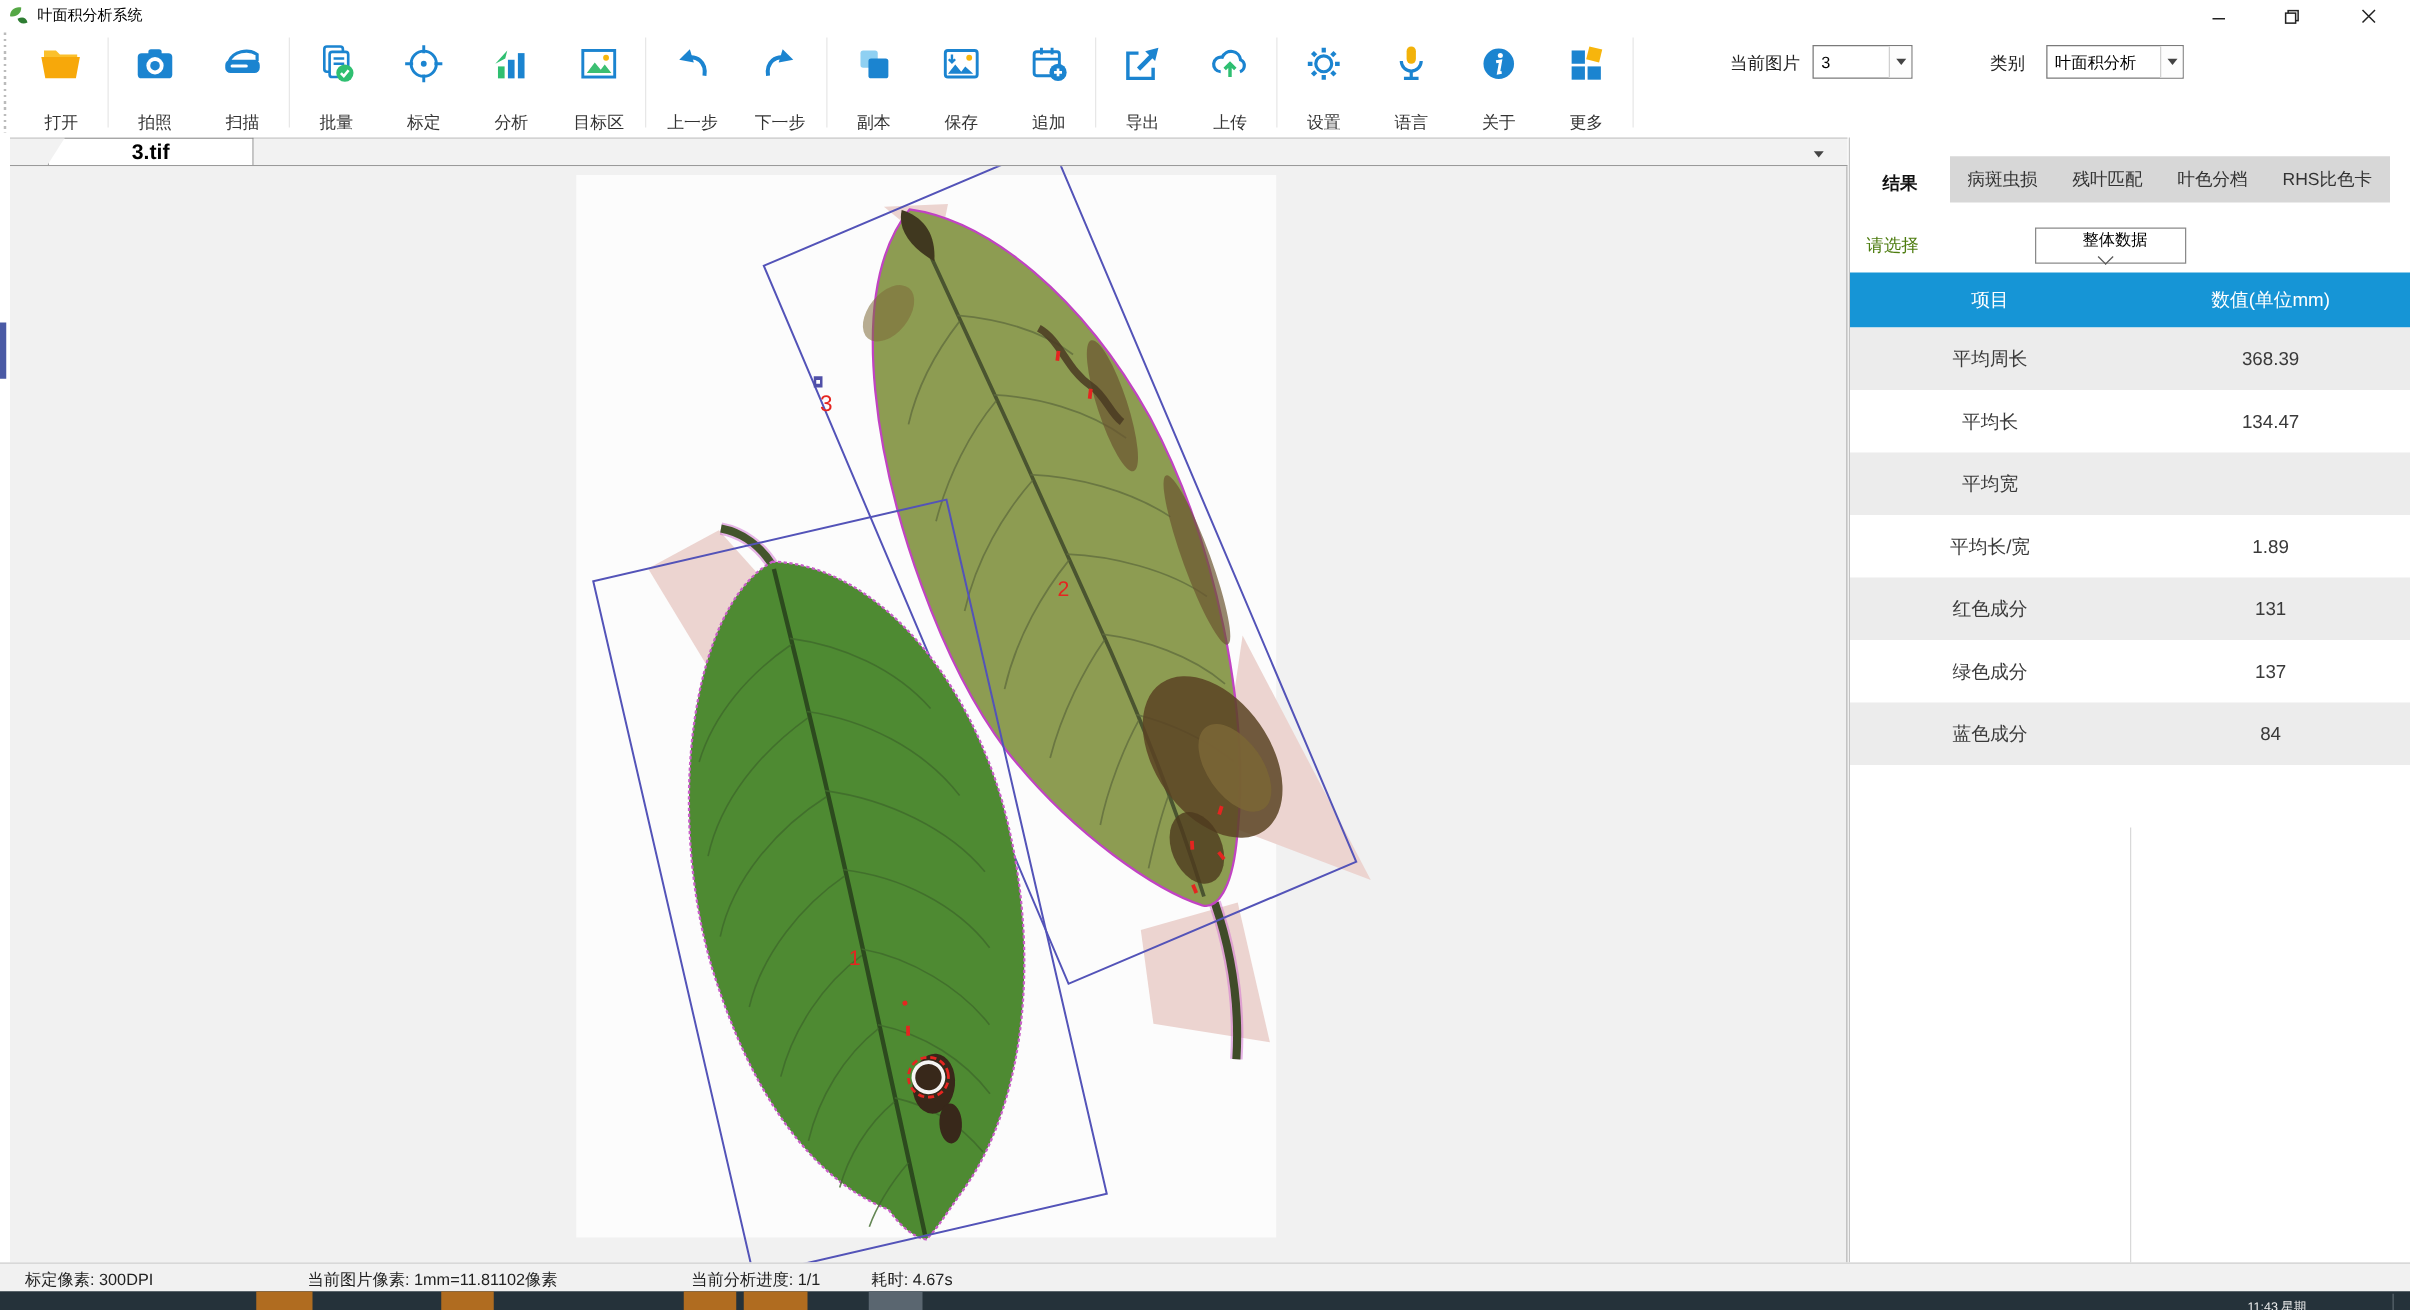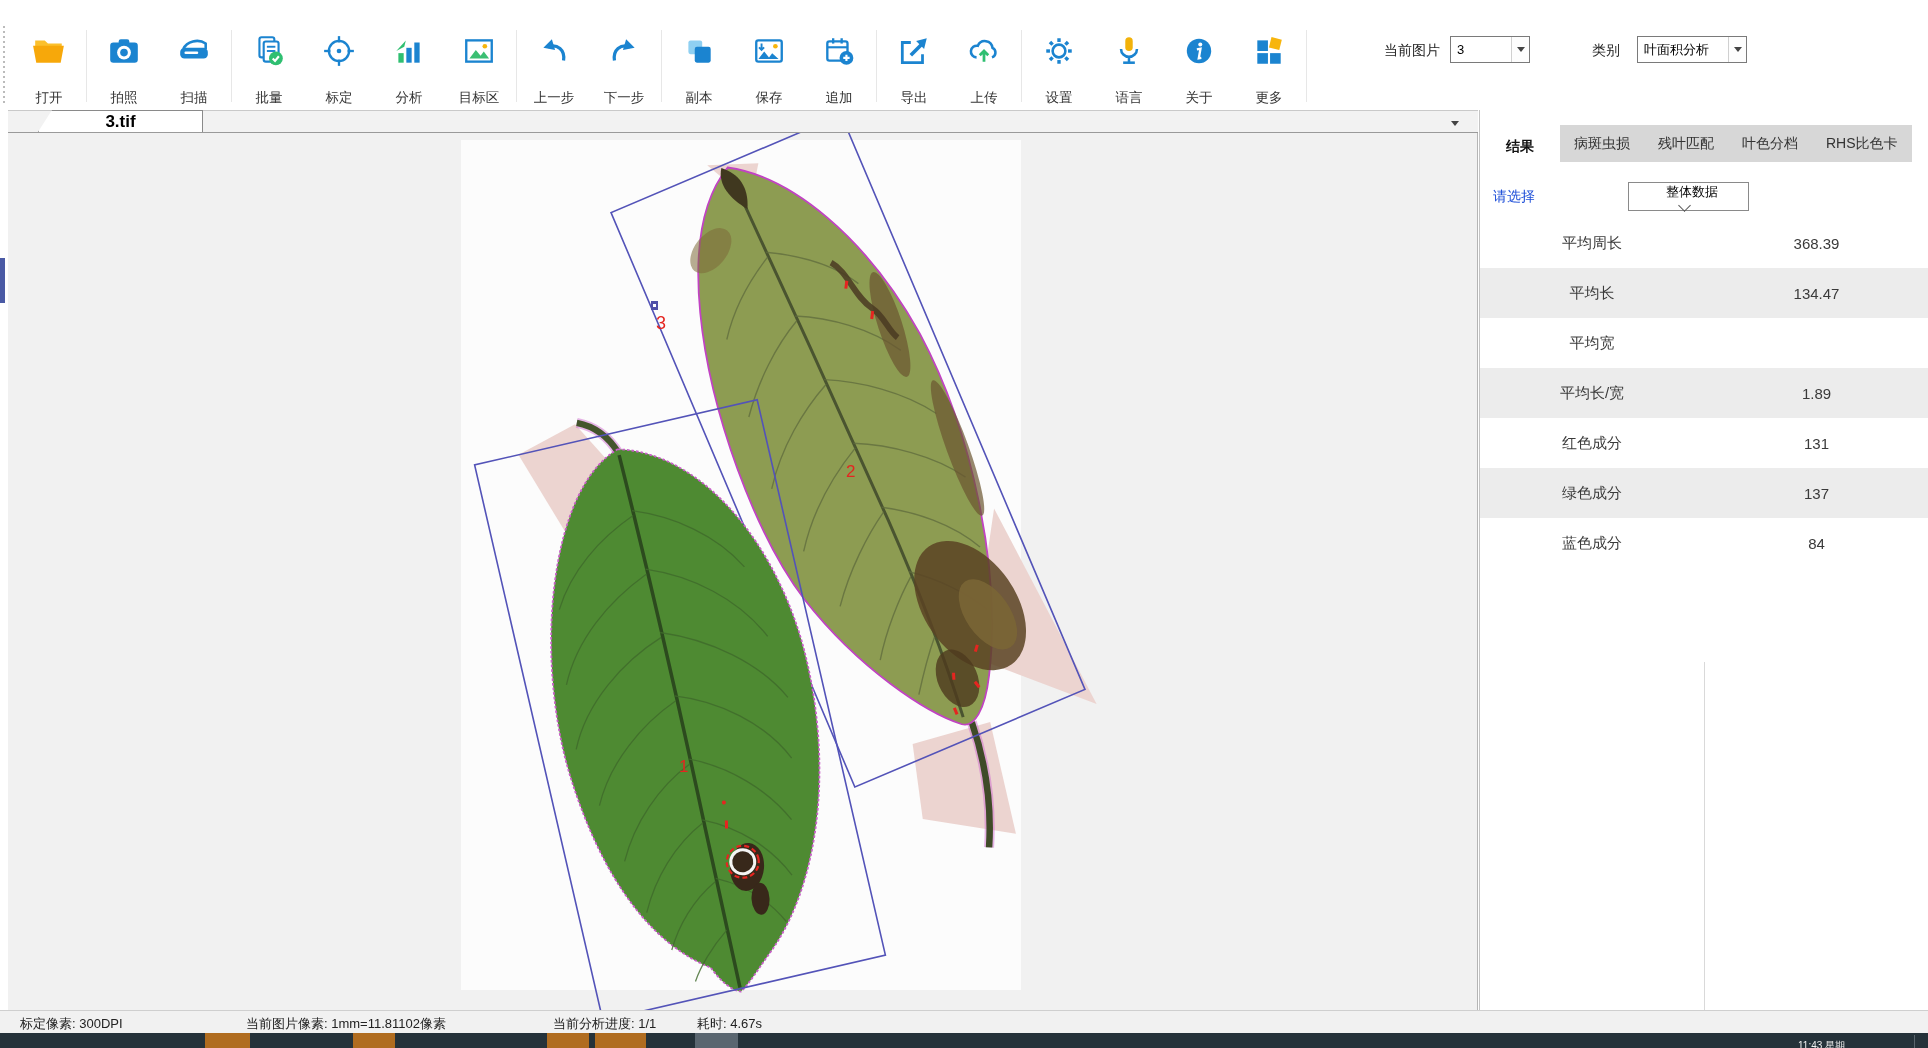--- a/index.html
+++ b/index.html
@@ -38,21 +38,21 @@
   
   .canvas { position:absolute; left:8px; top:133px; width:1470px; height:877px; background:#f1f1f1; border-right:1px solid #b5b5b5; }
   .blue-edge-strip { position:absolute; left:0; top:258px; width:5px; height:45px; background:#4a5aa5; }
 
   
   .rpanel { position:absolute; left:1479px; top:110px; width:449px; height:900px; background:#fff; border-left:1px solid #c4c4c4; }
   .rtabs { position:absolute; left:0; top:15px; width:449px; height:43px; display:flex; align-items:flex-start; }
   .rtab { height:37px; background:#d7d7d7; border:none; font-size:14px; color:#333; padding:0 14px; white-space:nowrap; cursor:pointer; display:flex; align-items:center; }
   .rtab.active { height:43px; background:#fff; font-weight:bold; color:#111; padding:0 26px; }
   .select-row { position:absolute; left:0; top:72px; width:449px; height:30px; }
-  .select-label { position:absolute; left:13px; top:6px; font-size:14px; color:#1d4ed8; }
+  .select-label { position:absolute; left:13px; top:6px; font-size:14px; color:#4d7c0f; }
   .dd { position:absolute; left:148px; top:0; width:121px; height:29px; background:#fff; border:1px solid #8a8a8a; display:flex; align-items:center; cursor:pointer;flex-direction:column; }
   .dd .dval { flex:1; font-size:13px; color:#000; padding-left:7px; }
   .dd .chev { width:9px; height:9px; border-right:1.6px solid #555; border-bottom:1.6px solid #555; transform:rotate(45deg); margin-right:9px; margin-top:-4px; }
   .rtable { position:absolute; left:0; top:108px; width:449px; }
   .thead { display:flex; height:44px; color:#fff; font-size:15px; }
   .thead > div { display:flex; align-items:center; justify-content:center; }
   .col1 { width:224px; } .col2 { width:225px; }
   .trow { display:flex; height:50px; font-size:15px; color:#3a3a3a; }
   .trow > div { display:flex; align-items:center; justify-content:center; }
   .trow:nth-child(odd) { background:#fff; }
@@ -67,20 +67,43 @@
   .taskbar { position:absolute; left:0; top:1033px; width:1928px; height:15px; background:#25323a; overflow:hidden; }
   .tseg { position:absolute; top:0; height:15px; }
   .tclock { position:absolute; left:1798px; top:6px; font-size:10px; color:#eee; white-space:nowrap; }
   .tsep { position:absolute; left:1914px; top:2px; width:1px; height:13px; background:#5a656d; }
 </style>
 </head>
 <body>
 
 <div id="app">
 
+  <div class="titlebar">
+    <svg class="title-ico" viewBox="0 0 16 16">
+      <path d="M1 9C1 4 5 1 10 2c0 5-4 8-9 7z" fill="#55a845"></path>
+      <path d="M7 11c4-2 7-1 8 3-4 2-7 0-8-3z" fill="#2e7d32"></path>
+    </svg>
+    <span class="title-txt">叶面积分析系统</span>
+    <button class="wbtn" style="left:1752px">
+      <svg width="12" height="12">
+          <line x1="1" y1="8" x2="11" y2="8"></line>
+        </svg>
+    </button>
+    <button class="wbtn" style="left:1810px">
+      <svg width="13" height="13">
+        <rect x="3.5" y="1.5" width="8" height="8"></rect>
+          <rect x="1.5" y="3.5" width="8" height="8" fill="#fff"></rect>
+      </svg>
+    </button>
+    <button class="wbtn" style="left:1872px">
+      <svg width="12" height="12">
+          <path d="M1 1l10 10M11 1L1 11"></path>
+        </svg>
+    </button>
+  </div>
 
   <div class="toolbar">
     <div class="dock-dots"></div>
     <div class="tbrow">
 
       <button class="tb">
         <svg class="tbi" viewBox="0 0 32 32">
           <path fill="#fbc02c" d="M3 6h9l3 3h13v4H3z"></path>
           <path fill="#f7a80a" d="M1 11h29l-3 16H4z"></path>
         </svg>
@@ -417,20 +440,24 @@
 
     <div class="select-row">
       <span class="select-label">请选择</span>
       <div class="dd">
         <span class="dval">整体数据</span>
         <span class="chev"></span>
       </div>
     </div>
 
     <div class="rtable">
+      <div class="thead" style="background:#1695d6">
+        <div class="col1">项目</div>
+        <div class="col2">数值(单位mm)</div>
+      </div>
       <div class="trow">
         <div class="col1">平均周长</div>
         <div class="col2">368.39</div>
       </div>
       <div class="trow">
         <div class="col1">平均长</div>
         <div class="col2">134.47</div>
       </div>
       <div class="trow">
         <div class="col1">平均宽</div>

